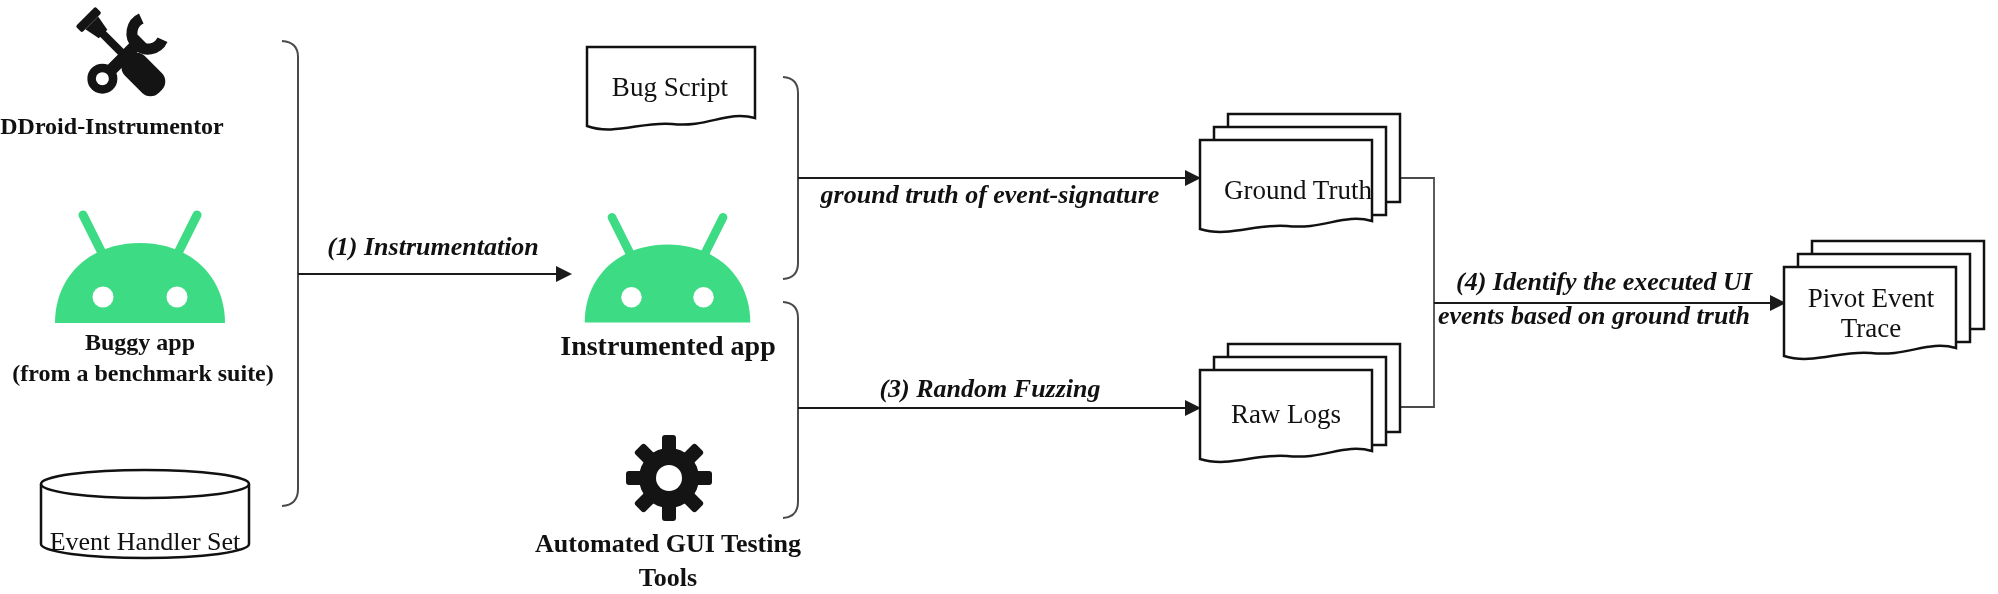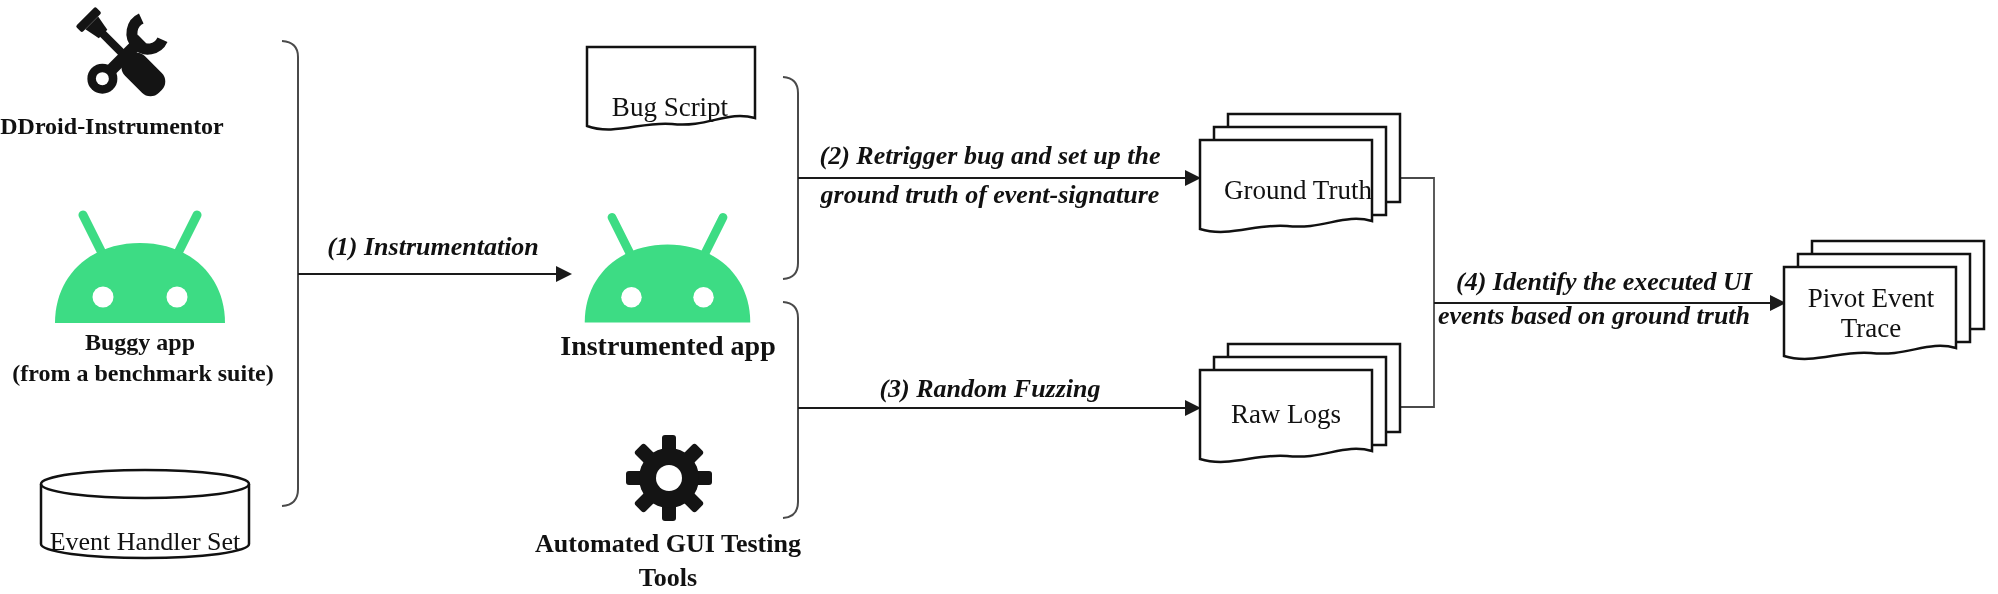--- a/index.html
+++ b/index.html
@@ -67,21 +67,21 @@
 
   <svg class="abs" style="left:38px;top:466px;" width="214" height="96" viewBox="0 0 214 96">
     <path d="M3,18 V78 A104,14 0 0 0 211,78 V18 A104,14 0 0 0 3,18 Z" fill="#ffffff" stroke="#111111" stroke-width="2.5"></path>
     <path d="M3,18 A104,14 0 0 0 211,18" fill="none" stroke="#111111" stroke-width="2.5"></path>
   </svg>
   <div class="lbl" style="left:145px;top:528px;font-size:26px;">Event Handler Set</div>
 
   <svg class="abs" style="left:586px;top:46px;" width="170" height="94" viewBox="0 0 170 94">
     <path d="M1,1 L169,1 L169,72 C141,64 122,82 86,78 C57,75 28,90 1,80 Z" fill="#ffffff" stroke="#111111" stroke-width="2.5"></path>
   </svg>
-  <div class="lbl" style="left:670px;top:93px;font-size:27px;">Bug Script</div>
+  <div class="lbl" style="left:670px;top:73px;font-size:27px;">Bug Script</div>
 
   <svg class="abs" style="left:575px;top:207px;" width="185" height="120" viewBox="0 0 190 122">
     <line x1="57" y1="48" x2="38" y2="10" stroke="#3DDC84" stroke-width="9" stroke-linecap="round"></line>
     <line x1="133" y1="48" x2="152" y2="10" stroke="#3DDC84" stroke-width="9" stroke-linecap="round"></line>
     <path d="M10,118 C10,70 46,38 95,38 C144,38 180,70 180,118 Z" fill="#3DDC84"></path>
     <circle cx="58" cy="92" r="10.5" fill="#ffffff"></circle>
     <circle cx="132" cy="92" r="10.5" fill="#ffffff"></circle>
   </svg>
   <div class="lbl bold" style="left:668px;top:331px;font-size:28px;">Instrumented app</div>
 
@@ -118,19 +118,18 @@
 
   <svg class="abs" style="left:1783px;top:240px;" width="205" height="125" viewBox="0 0 205 125">
     <rect x="29" y="1" width="172" height="88" fill="#ffffff" stroke="#111111" stroke-width="2.5"></rect>
     <rect x="15" y="14" width="172" height="88" fill="#ffffff" stroke="#111111" stroke-width="2.5"></rect>
     <path d="M1,27 L173,27 L173,108 C145,100 124,117 88,113 C58,110 30,125 1,116 Z" fill="#ffffff" stroke="#111111" stroke-width="2.5"></path>
   </svg>
   <div class="lbl" style="left:1871px;top:284px;font-size:27px;">Pivot Event</div>
   <div class="lbl" style="left:1871px;top:314px;font-size:27px;">Trace</div>
 
   <div class="lbl edge-lbl" style="left:433px;top:233px;font-size:26px;">(1) Instrumentation</div>
-  <div class="lbl edge-lbl" style="left:990px;top:142px;font-size:26px;">(2) Retrigger bug and set up the</div>
   <div class="lbl edge-lbl" style="left:990px;top:181px;font-size:26px;">ground truth of event-signature</div>
   <div class="lbl edge-lbl" style="left:990px;top:375px;font-size:26px;">(3) Random Fuzzing</div>
   <div class="lbl edge-lbl" style="left:1604px;top:268px;font-size:26px;font-family:Liberation Serif, serif;">(4) Identify the executed UI</div>
   <div class="lbl edge-lbl" style="left:1594px;top:302px;font-size:26px;">events based on ground truth</div>
 
 </div>
 
 </body></html>

